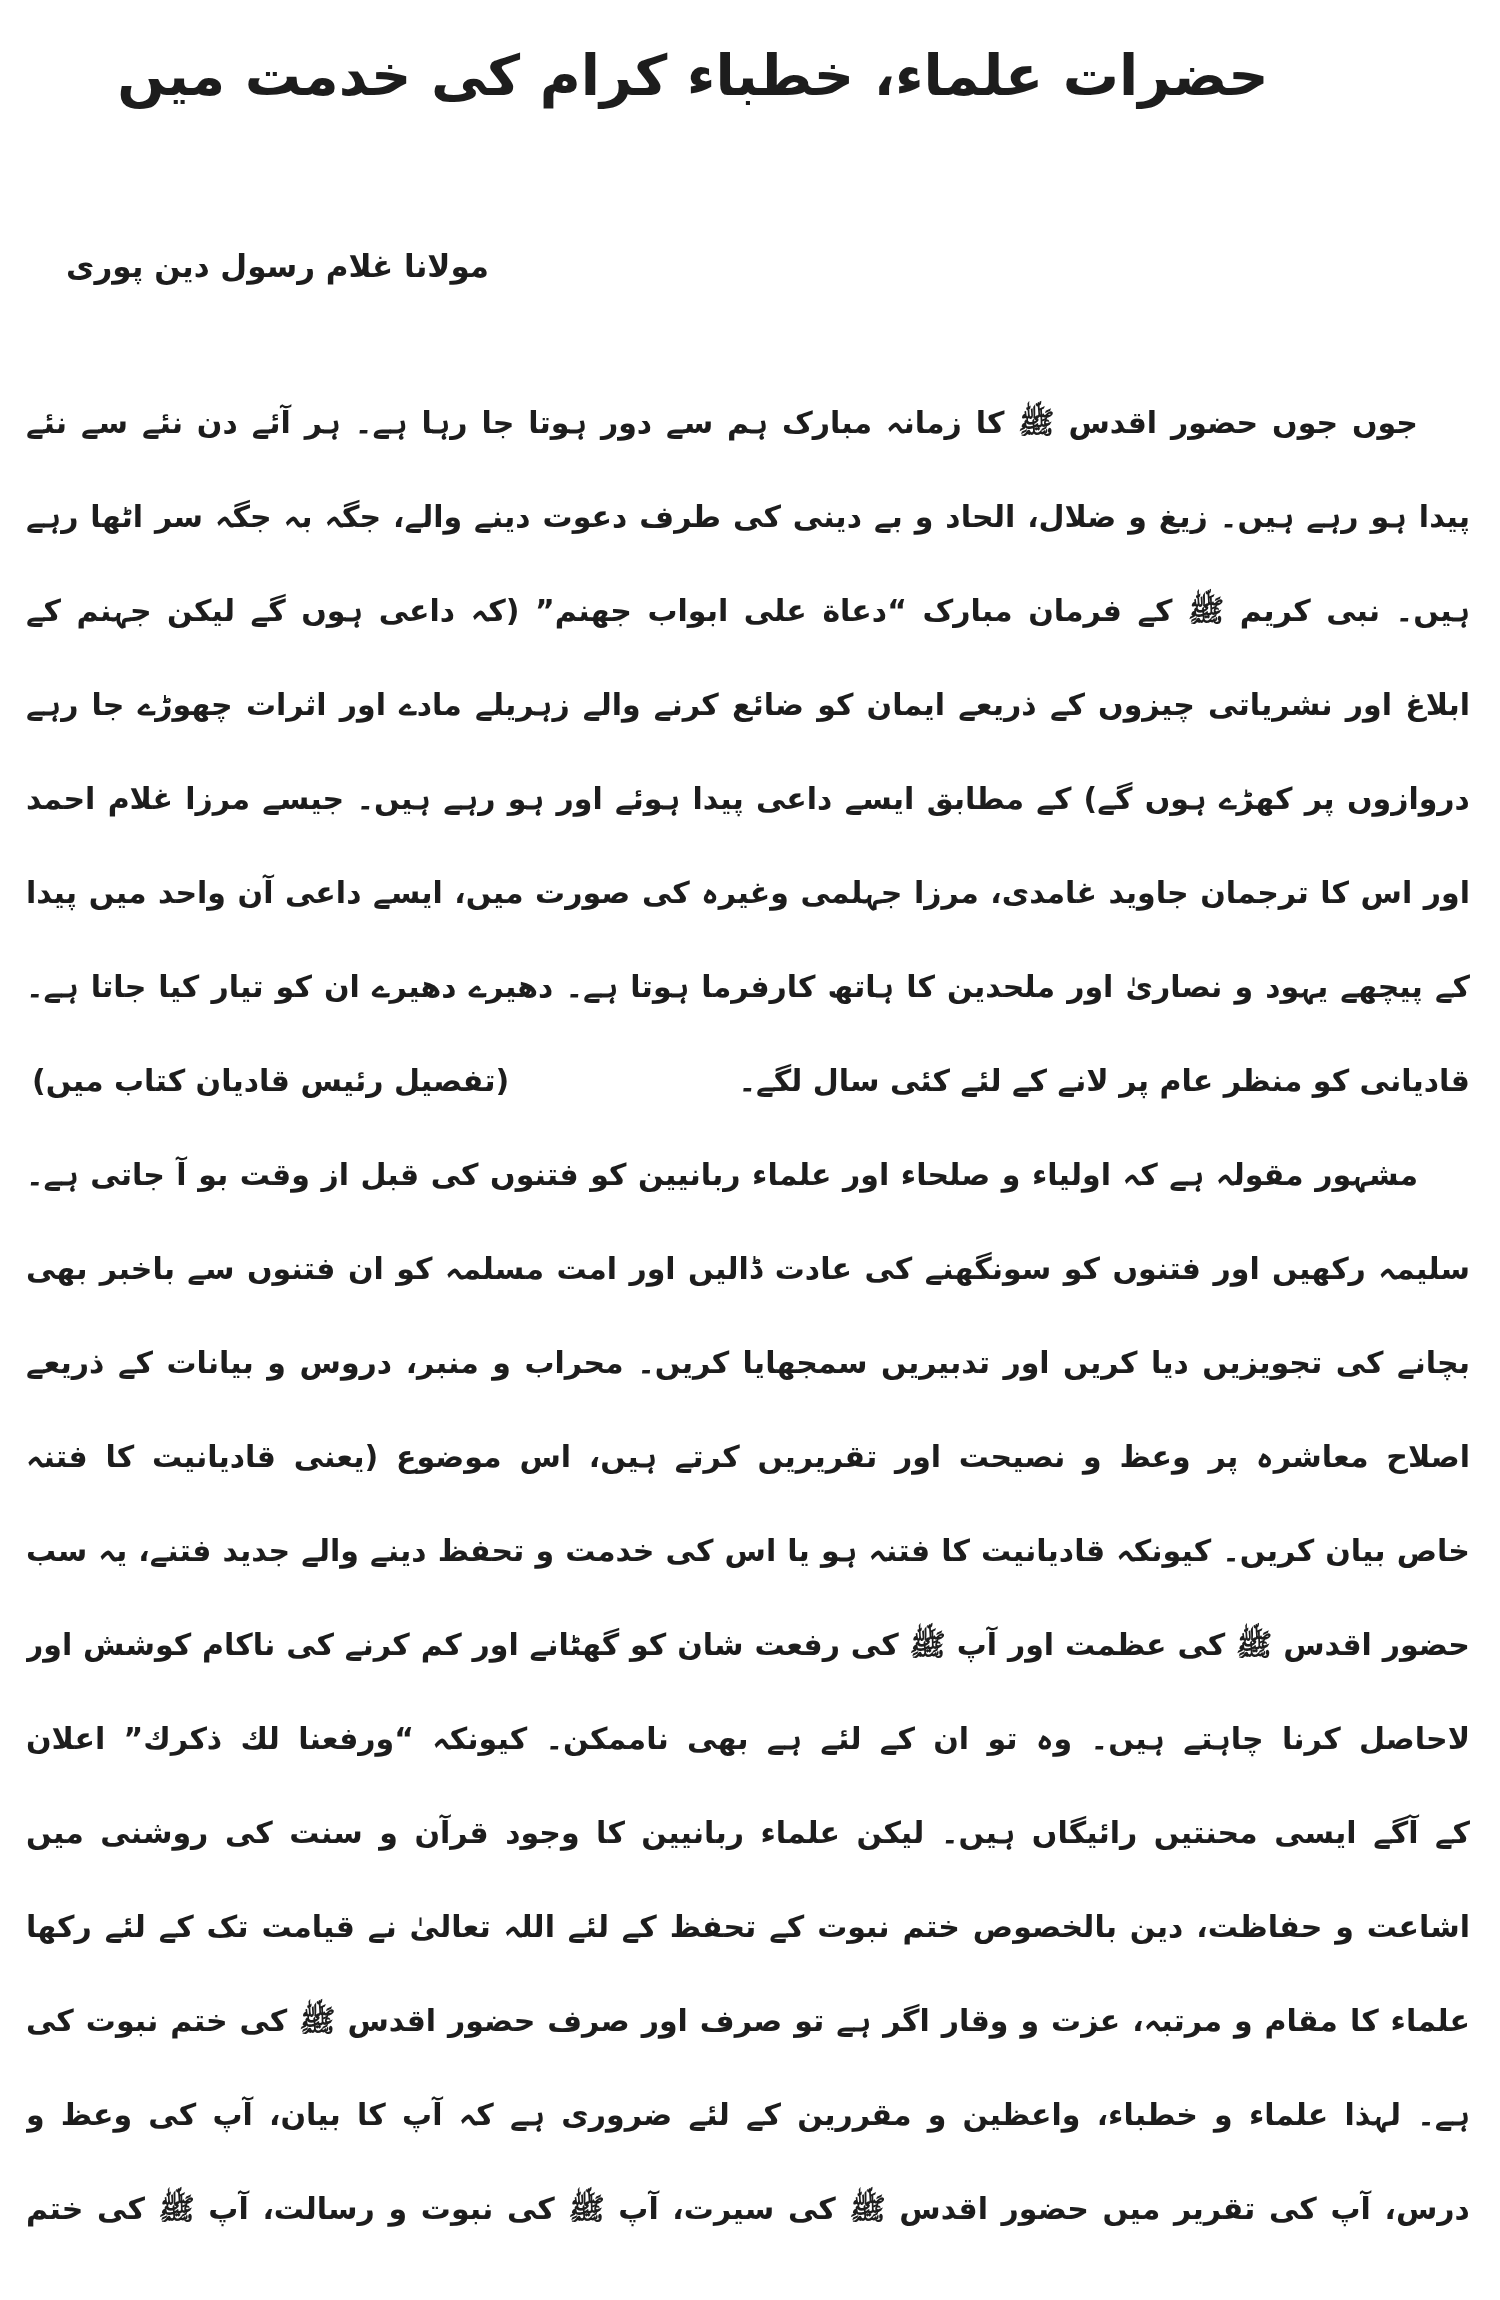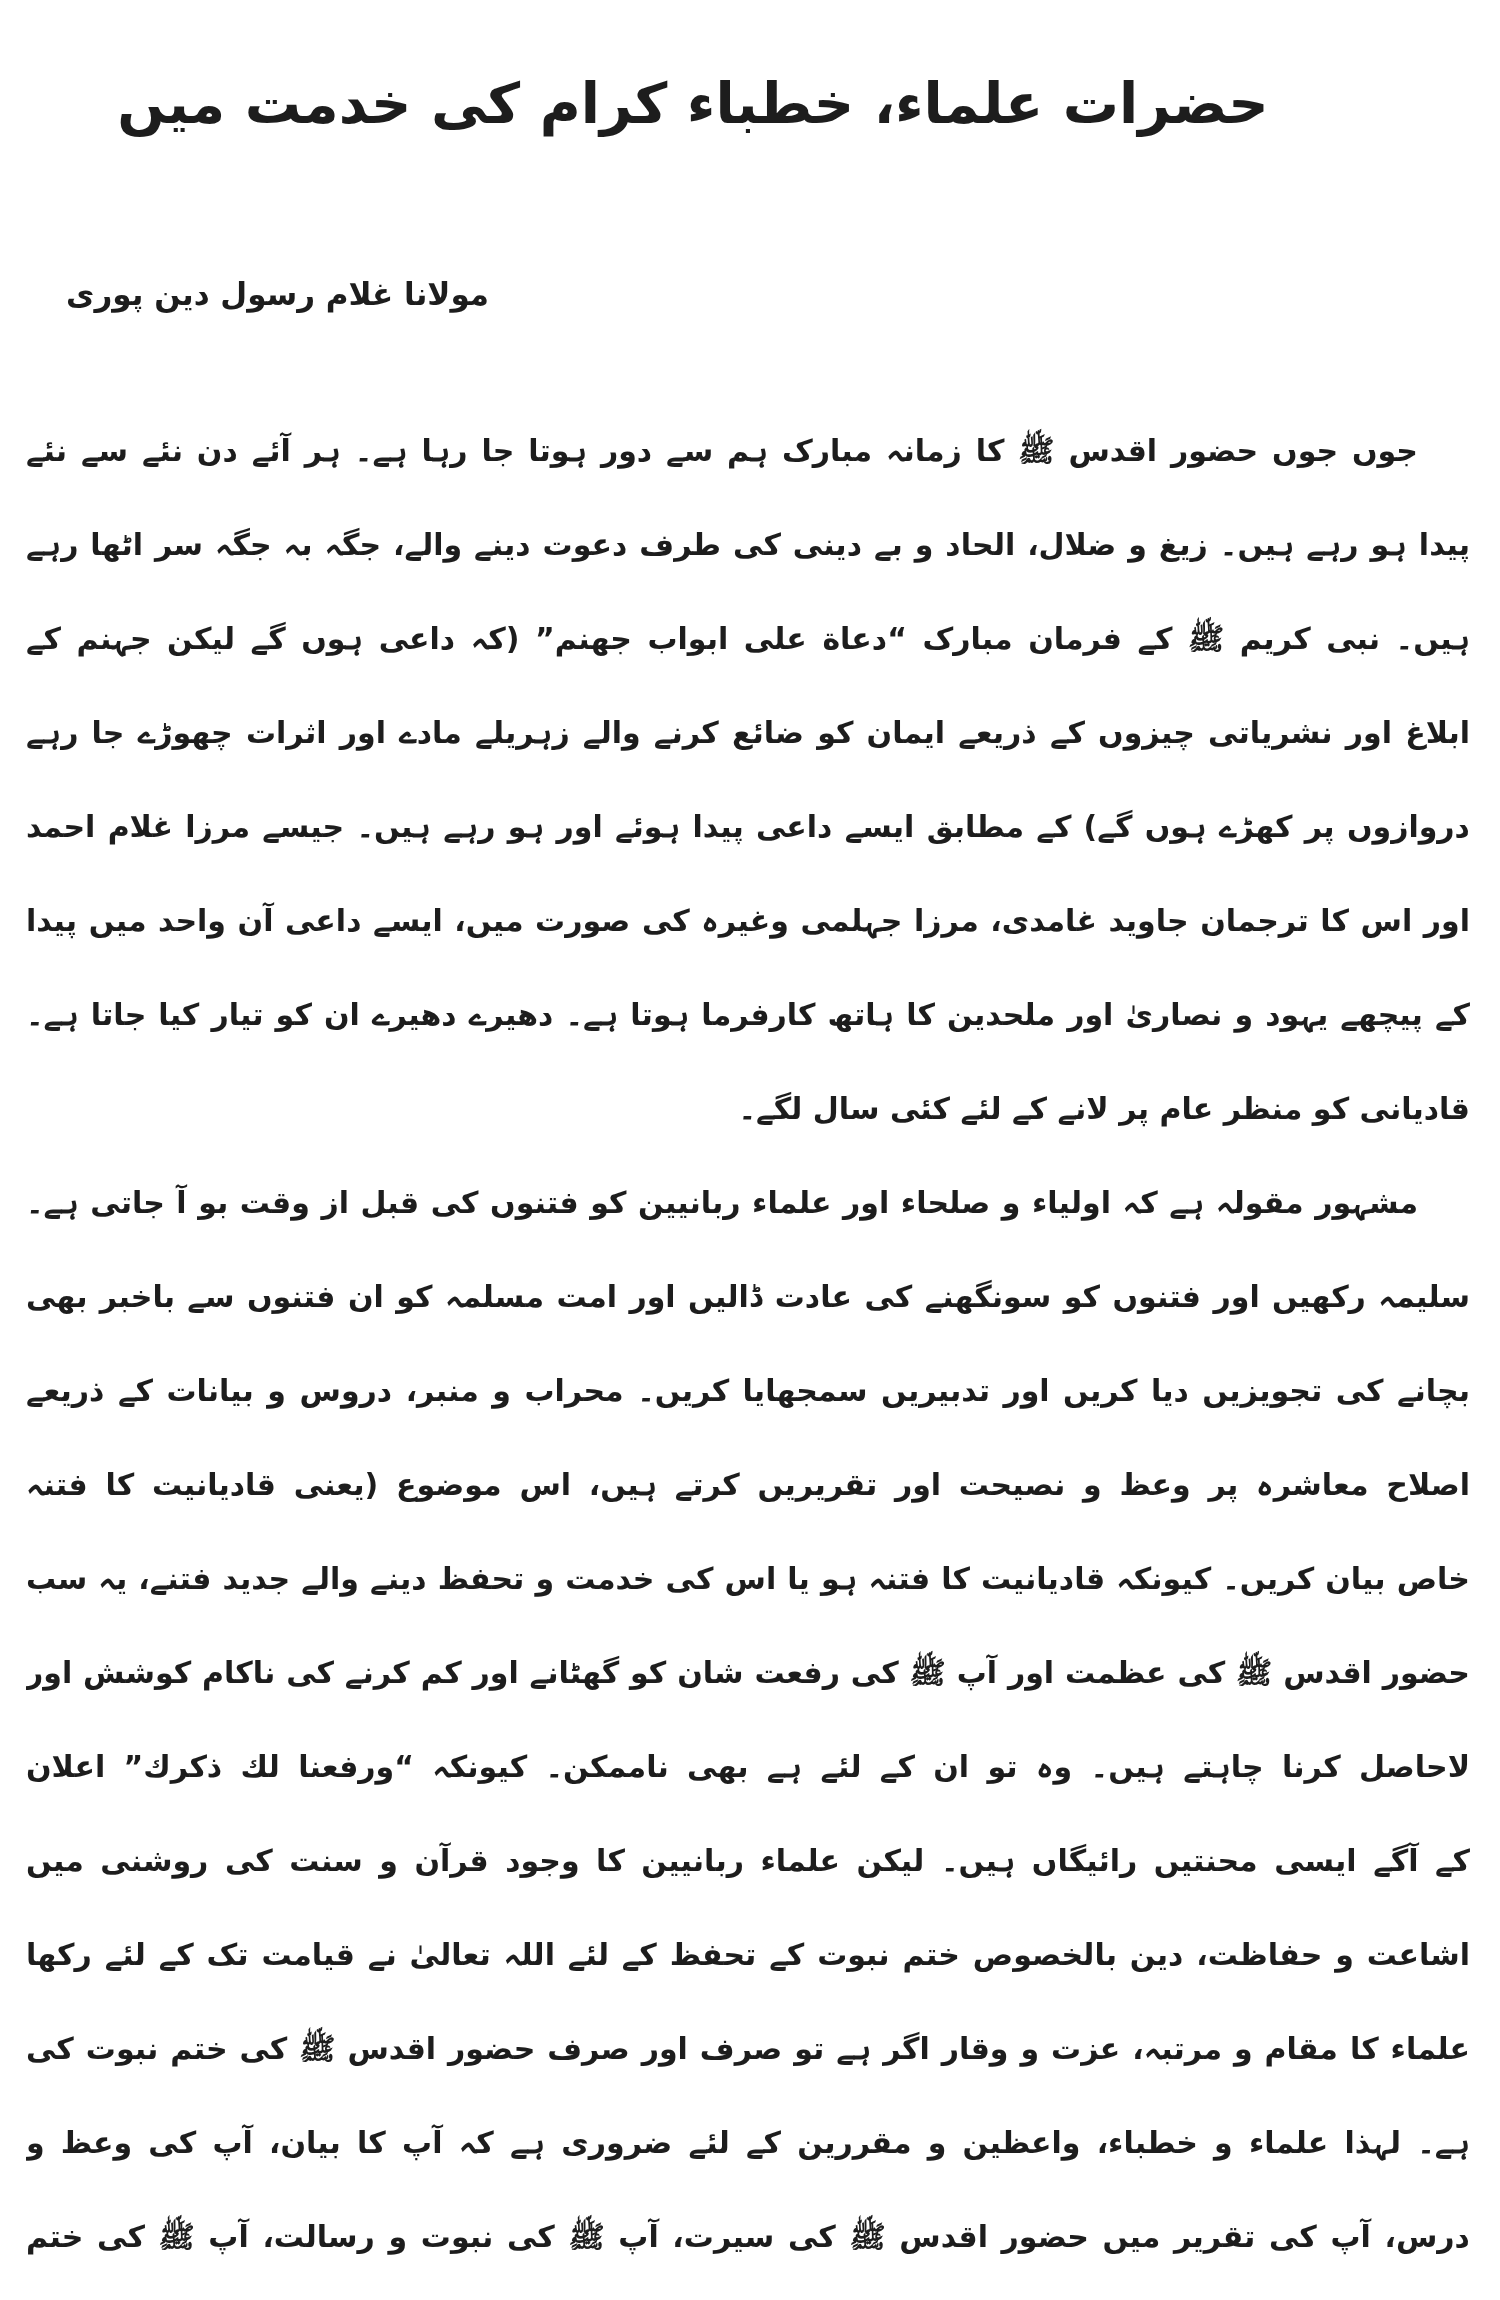--- a/index.html
+++ b/index.html
@@ -3,21 +3,21 @@
 <meta charset="utf-8">
 <style>
   html, body { margin: 0; padding: 0; background: #ffffff; }
   .page {
     position: relative;
     width: 1500px;
     height: 2300px;
     margin: 0 auto;
     background: #ffffff;
     box-sizing: border-box;
-    padding: 48px 30px 0 26px;
+    padding: 20px 30px 0 26px;
     font-family: "DejaVu Sans", sans-serif;
     color: #1d1d1d;
     direction: rtl;
     overflow: hidden;
   }
   .title {
     margin: 0;
     padding: 0;
     text-align: center;
     transform: translateX(-55px); 
@@ -68,20 +68,21 @@
   <div class="body-text" id="body-lines">
       <div class="line indent">جوں جوں حضور اقدس ﷺ کا زمانہ مبارک ہم سے دور ہوتا جا رہا ہے۔ ہر آئے دن نئے سے نئے فتنے</div>
       <div class="line">پیدا ہو رہے ہیں۔ زیغ و ضلال، الحاد و بے دینی کی طرف دعوت دینے والے، جگہ بہ جگہ سر اٹھا رہے ہیں۔ ذرائع</div>
       <div class="line">ہیں۔ نبی کریم ﷺ کے فرمان مبارک “دعاة علی ابواب جهنم” (کہ داعی ہوں گے لیکن جہنم کے</div>
       <div class="line">ابلاغ اور نشریاتی چیزوں کے ذریعے ایمان کو ضائع کرنے والے زہریلے مادے اور اثرات چھوڑے جا رہے</div>
       <div class="line">دروازوں پر کھڑے ہوں گے) کے مطابق ایسے داعی پیدا ہوئے اور ہو رہے ہیں۔ جیسے مرزا غلام احمد قادیانی ہوا</div>
       <div class="line">اور اس کا ترجمان جاوید غامدی، مرزا جہلمی وغیرہ کی صورت میں، ایسے داعی آن واحد میں پیدا نہیں ہو جاتے بلکہ ان</div>
       <div class="line">کے پیچھے یہود و نصاریٰ اور ملحدین کا ہاتھ کارفرما ہوتا ہے۔ دھیرے دھیرے ان کو تیار کیا جاتا ہے۔ جیسے مرزے</div>
       <div class="line split">
         <span class="main">قادیانی کو منظر عام پر لانے کے لئے کئی سال لگے۔</span>
+        <span class="note">(تفصیل رئیس قادیان کتاب میں)</span>
       </div>
       <div class="line indent">مشہور مقولہ ہے کہ اولیاء و صلحاء اور علماء ربانیین کو فتنوں کی قبل از وقت بو آ جاتی ہے۔ ہم بھی حواس</div>
       <div class="line">سلیمہ رکھیں اور فتنوں کو سونگھنے کی عادت ڈالیں اور امت مسلمہ کو ان فتنوں سے باخبر بھی کیا کریں اور ایمان</div>
       <div class="line">بچانے کی تجویزیں دیا کریں اور تدبیریں سمجھایا کریں۔ محراب و منبر، دروس و بیانات کے ذریعے جہاں ہم</div>
       <div class="line">اصلاح معاشرہ پر وعظ و نصیحت اور تقریریں کرتے ہیں، اس موضوع (یعنی قادیانیت کا فتنہ وغیرہ) کو بطور</div>
       <div class="line">خاص بیان کریں۔ کیونکہ قادیانیت کا فتنہ ہو یا اس کی خدمت و تحفظ دینے والے جدید فتنے، یہ سب کے</div>
       <div class="line">حضور اقدس ﷺ کی عظمت اور آپ ﷺ کی رفعت شان کو گھٹانے اور کم کرنے کی ناکام کوشش اور سعی</div>
       <div class="line">لاحاصل کرنا چاہتے ہیں۔ وہ تو ان کے لئے ہے بھی ناممکن۔ کیونکہ “ورفعنا لك ذكرك” اعلان خداوندی</div>
       <div class="line">کے آگے ایسی محنتیں رائیگاں ہیں۔ لیکن علماء ربانیین کا وجود قرآن و سنت کی روشنی میں خدمت دین قویم،</div>
       <div class="line">اشاعت و حفاظت، دین بالخصوص ختم نبوت کے تحفظ کے لئے اللہ تعالیٰ نے قیامت تک کے لئے رکھا ہے۔ آج</div>

